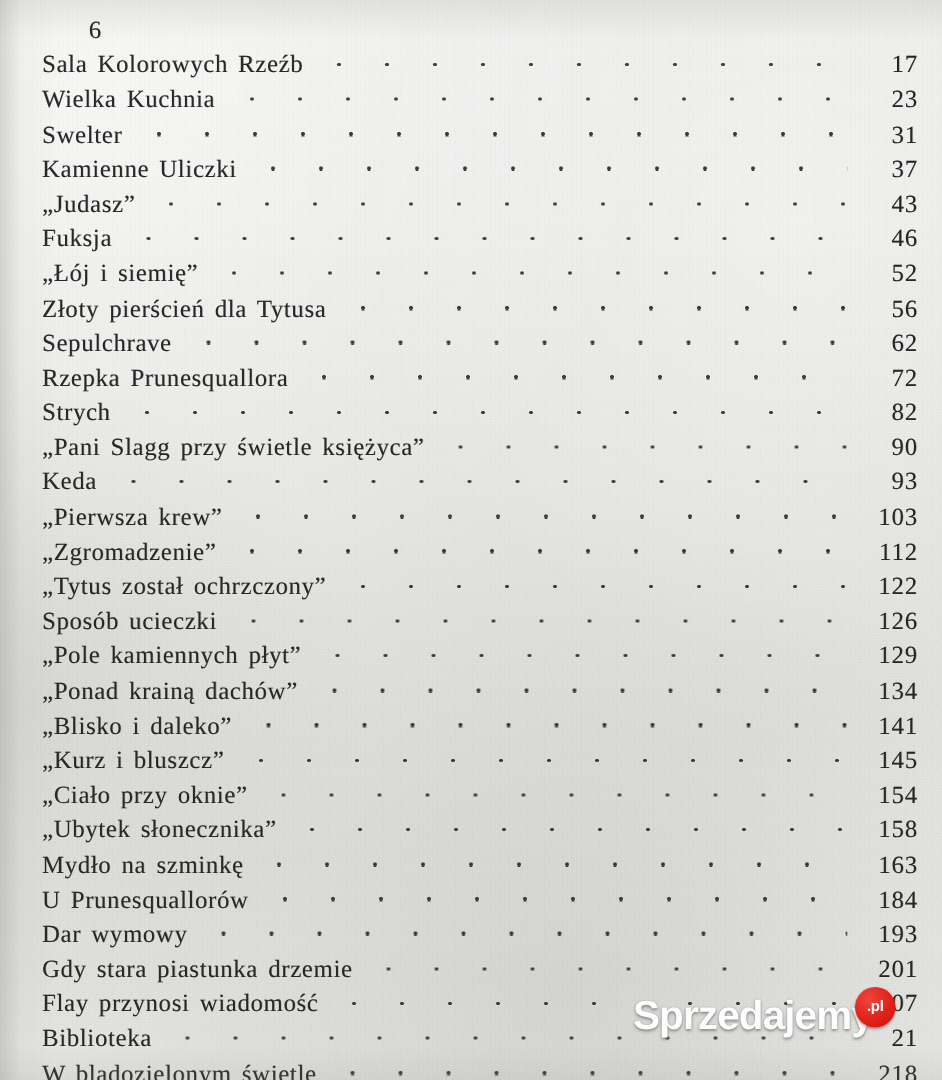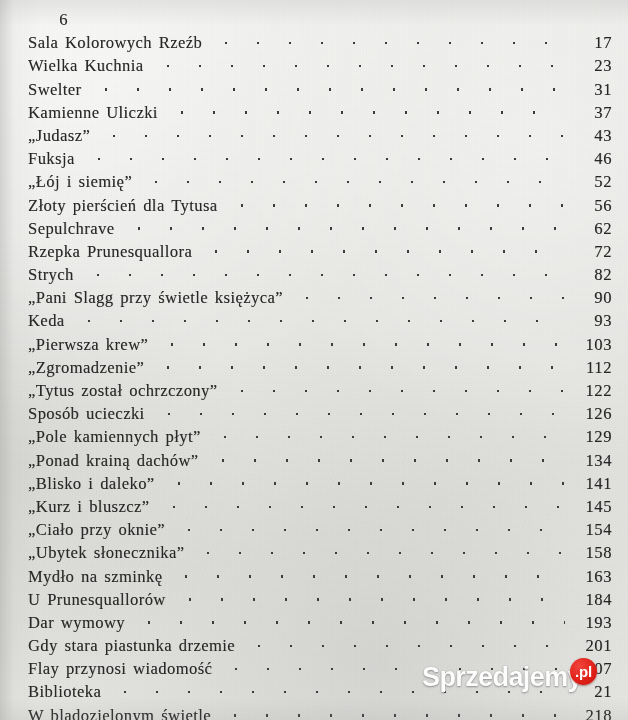--- a/index.html
+++ b/index.html
@@ -131,21 +131,21 @@
     border-radius: 50%;
     background: radial-gradient(circle at 35% 30%, #f0443c 0%, #e02119 55%, #c9140d 100%);
     box-shadow: 0 1px 2px rgba(80,20,20,0.45);
     display: flex;
     align-items: center;
     justify-content: center;
   }
   #watermark .wm-badge span {
     font-family: "Liberation Sans", "DejaVu Sans", sans-serif;
     font-weight: bold;
-    font-size: 15px;
+    font-size: 10px;
     color: #ffffff;
     letter-spacing: -0.2px;
     line-height: 1;
   }
 </style>
 </head>
 <body>
 
 <div id="page">
 

